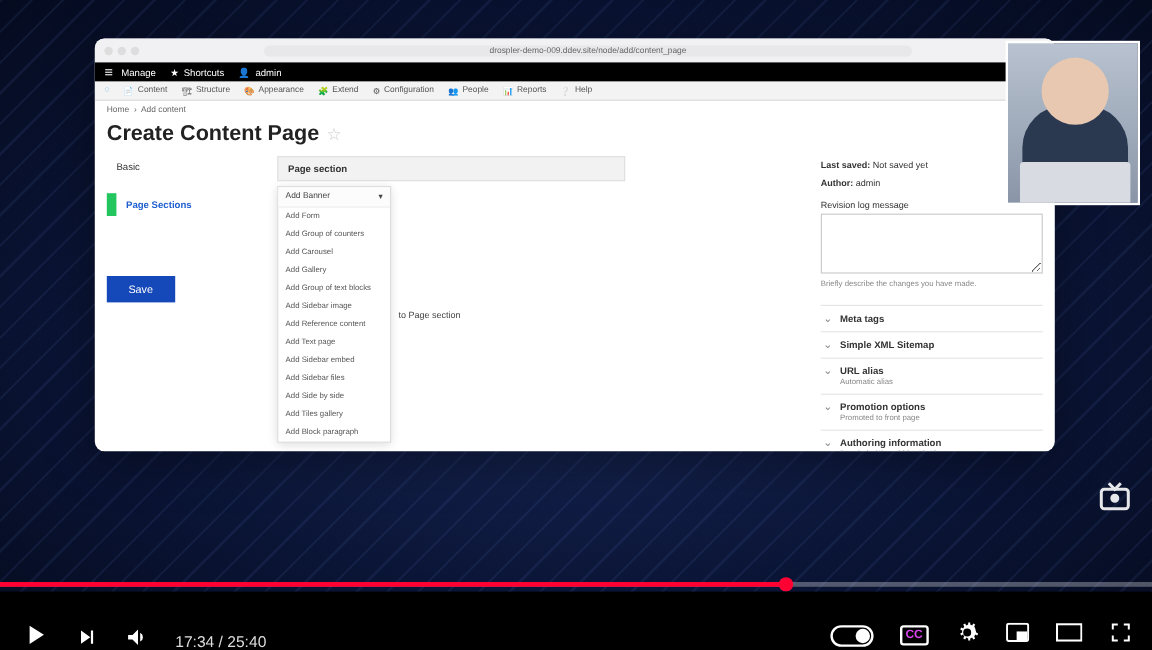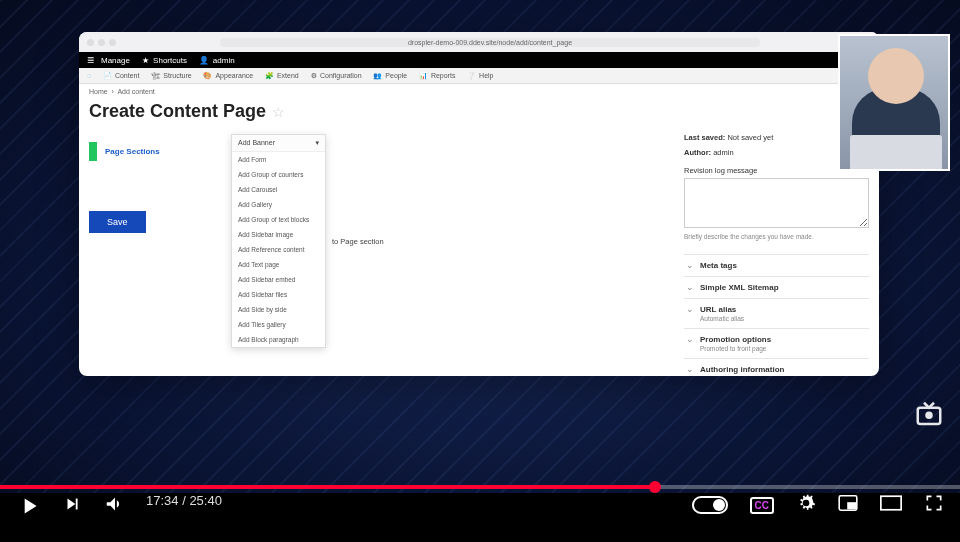--- a/index.html
+++ b/index.html
@@ -3,21 +3,21 @@
 <meta charset="utf-8">
 <style>
 * { margin: 0; padding: 0; box-sizing: border-box; font-family: -apple-system, BlinkMacSystemFont, "Segoe UI", Arial, sans-serif; }
 body { width: 960px; height: 542px; overflow: hidden; background: #000; position: relative; }
 .bg-wave { position: absolute; inset: 0; background: radial-gradient(ellipse at center, #1a2a5c 0%, #0a1435 60%, #050b1f 100%); z-index: 0; }
 .bg-wave::before { content: ""; position: absolute; inset: 0; background: repeating-linear-gradient(135deg, rgba(120,160,255,0.08) 0 2px, transparent 2px 18px); }
 .video-area { position: absolute; top: 0; left: 0; width: 960px; height: 489px; z-index: 1; }
 .progress-bar { position: absolute; bottom: 0; left: 0; width: 960px; height: 4px; background: rgba(255,255,255,0.3); z-index: 3; }
 .progress-fill { height: 100%; background: #ff0033; width: 68.2%; position: relative; }
 .progress-dot { position: absolute; right: -6px; top: -4px; width: 12px; height: 12px; border-radius: 50%; background: #ff0033; }
-.controls { position: absolute; bottom: 0; left: 0; width: 960px; height: 49px; background: #000; display: flex; align-items: flex-start; padding: 0 16px; z-index: 2; }
+.controls { position: absolute; bottom: 0; left: 0; width: 960px; height: 49px; background: #000; display: flex; align-items: flex-end; padding: 0 16px; z-index: 2; }
 .ctrl-btn { color: #fff; background: none; border: none; cursor: pointer; margin-right: 20px; display: flex; align-items: center; }
 .ctrl-btn svg { fill: #fff; }
 .timestr { color: #ddd; font-size: 13px; }
 .spacer { flex: 1; }
 .ctrl-right { display: flex; align-items: center; gap: 22px; color: #d946ef; }
 .pill { width: 36px; height: 18px; border: 2px solid #fff; border-radius: 10px; position: relative; display: inline-block; }
 .pill::after { content: ""; position: absolute; right: 1px; top: 1px; width: 12px; height: 12px; background: #fff; border-radius: 50%; }
 .cc { border: 2px solid #fff; border-radius: 3px; font-size: 10px; font-weight: 700; padding: 1px 3px; }
 
 .browser { position: absolute; top: 32px; left: 79px; width: 800px; height: 344px; background: #fff; border-radius: 8px; overflow: hidden; box-shadow: 0 8px 40px rgba(0,0,0,0.4); z-index: 2; }
@@ -113,25 +113,27 @@
       <span>Add content</span>
     </div>
 
     <div class="pageh">
       <h1>Create Content Page</h1>
       <span class="star">☆</span>
     </div>
 
     <div class="body-area">
       <div class="leftcol">
+        <div class="tab">Basic</div>
         <div class="tab active">Page Sections</div>
         <button class="savebtn">Save</button>
       </div>
 
       <div class="midcol">
+        <div class="section-hdr">Page section</div>
         <div class="addbtn-row">
           <div class="dropdown">
             <div class="dropdown-toggle">
               <span>Add Banner</span>
               <span>▾</span>
             </div>
             <div id="dd-list">
                 <div class="dropdown-item">Add Form</div>
                 <div class="dropdown-item">Add Group of counters</div>
                 <div class="dropdown-item">Add Carousel</div>

